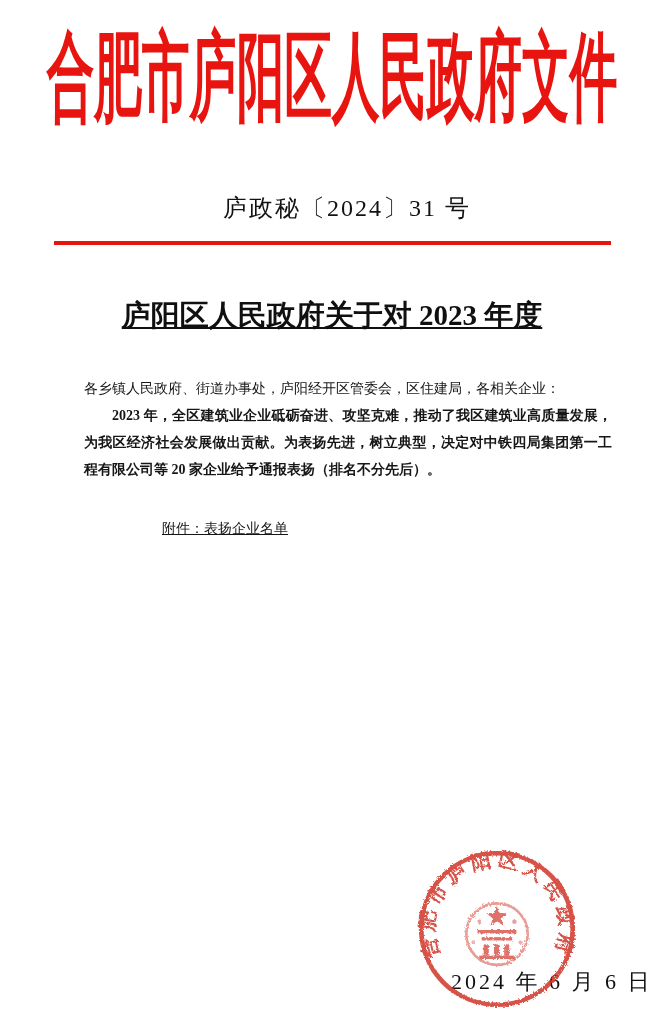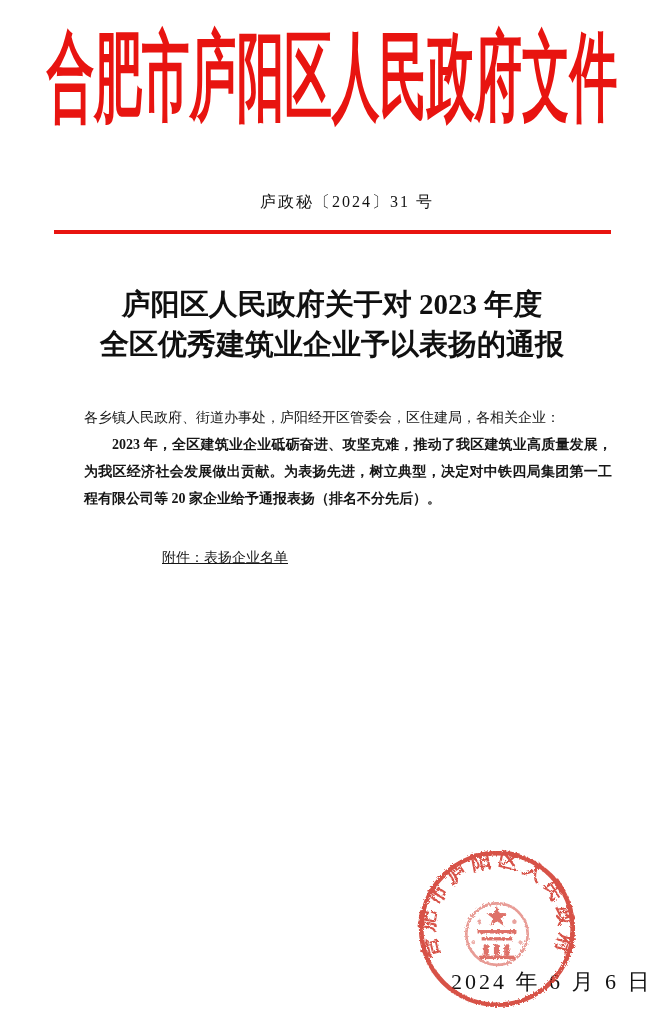--- a/index.html
+++ b/index.html
@@ -31,39 +31,40 @@
     color:var(--red);
     white-space:nowrap;
     line-height:1;
     transform:scaleX(0.49);
     transform-origin:center center;
   }
   
   .doc-number{
     margin-top:58px;
     text-align:center;
-    font-size:16px;
+    font-size:24px;
     letter-spacing:2px;
     color:#121212;
     margin-left:30px;
   }
   
   .red-rule{
     width:557px;height:4px;
     margin:17px auto 0 auto;
     background:var(--red);
   }
   
   .doc-title{
     margin:50px 0 0 0;
     text-align:center;
     font-size:29px;
     font-weight:bold;
     line-height:40px;
     color:#101010;
+    text-decoration:underline;
   }
   .doc-title .line{display:block;}
   
   .body-text{
     margin:40px 52px 0 84px;
     font-size:14px;
     line-height:27px;
     text-align:justify;
     color:var(--ink);
   }
@@ -102,21 +103,20 @@
   <div class="masthead">
     <span class="masthead-inner">合肥市庐阳区人民政府文件</span>
   </div>
 
   <div class="doc-number">庐政秘〔2024〕31 号</div>
 
   <div class="red-rule"></div>
 
   <h1 class="doc-title">
     <span class="line">庐阳区人民政府关于对 2023 年度</span>
-    <span class="line">全区优秀建筑业企业予以表扬的通报</span>
   </h1>
 
   <div class="body-text">
     <p>各乡镇人民政府、街道办事处，庐阳经开区管委会，区住建局，各相关企业：</p>
     <p class="para-indent">2023 年，全区建筑业企业砥砺奋进、攻坚克难，推动了我区建筑业高质量发展，为我区经济社会发展做出贡献。为表扬先进，树立典型，决定对中铁四局集团第一工程有限公司等 20 家企业给予通报表扬（排名不分先后）。</p>
     <p class="attachment">附件：表扬企业名单</p>
   </div>
 
   <div class="issue-date">2024 年 6 月 6 日</div>
 

